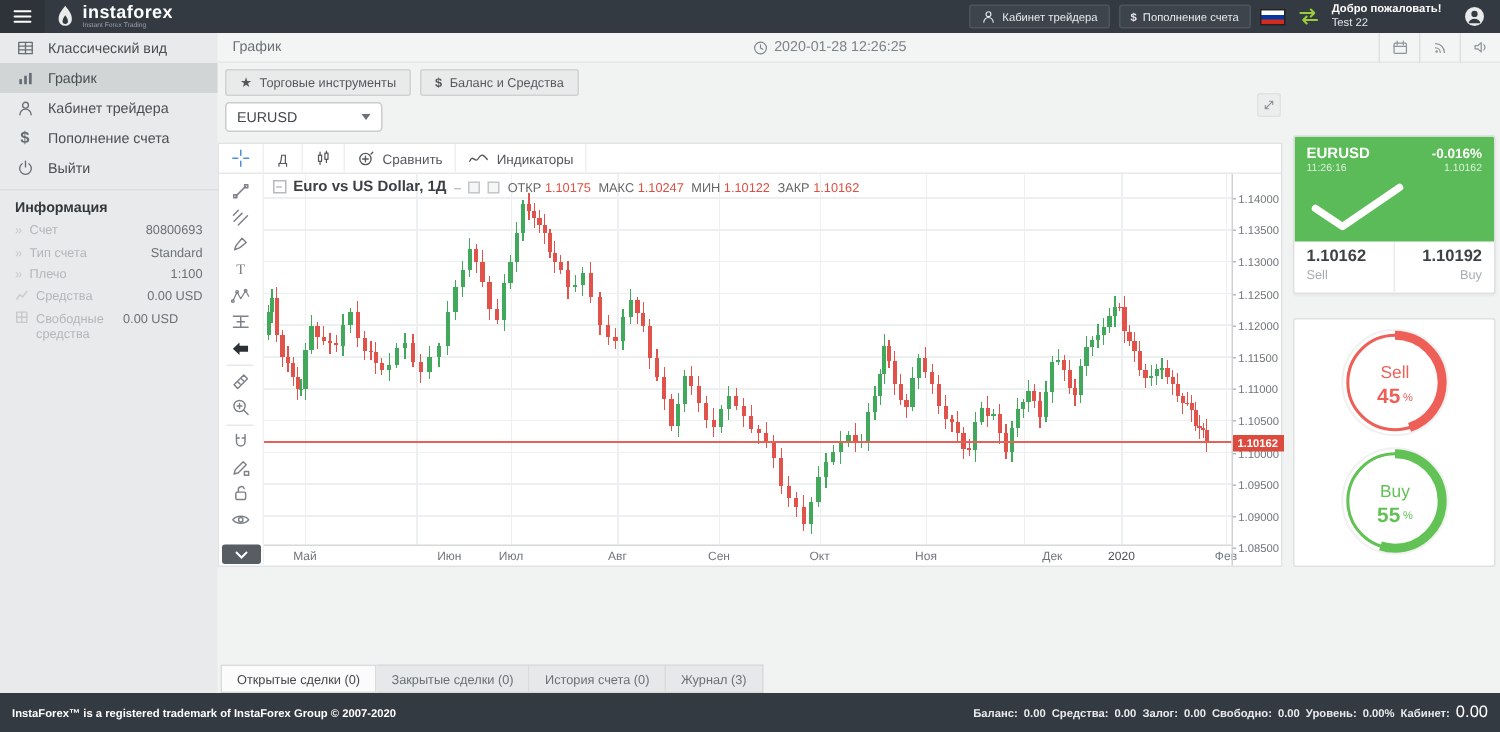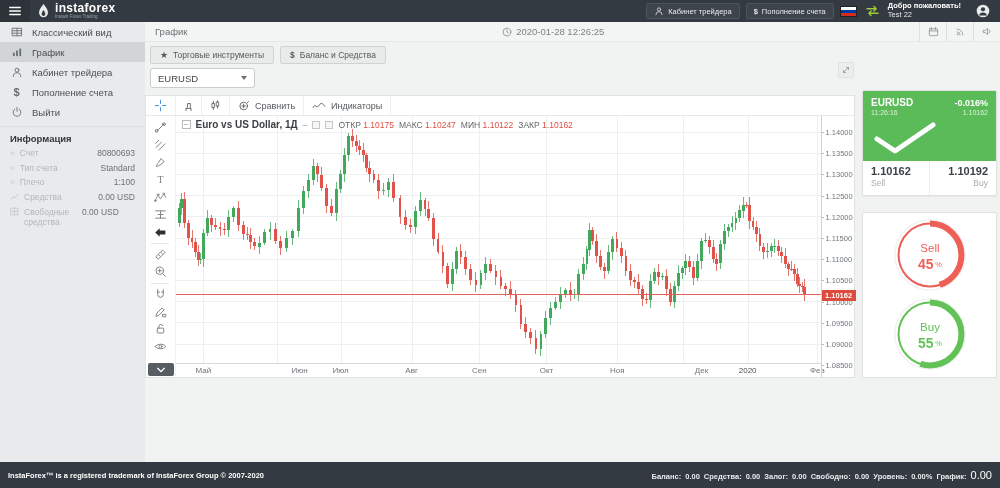--- a/index.html
+++ b/index.html
@@ -845,31 +845,45 @@
           <circle cx="40" cy="40" r="38" fill="none" stroke="#f1f1f1" stroke-width="1.5"></circle>
           <circle id="buy-ring" cx="40" cy="40" r="34" fill="none" stroke-width="2.2" stroke="#62c256"></circle>
           <circle id="buy-arc" cx="40" cy="40" r="34" fill="none" stroke-width="6.5" pathLength="100" transform="rotate(-90 40 40)" stroke="#62c256" stroke-dasharray="55 45"></circle>
           <text id="buy-label" x="40" y="37" text-anchor="middle" font-size="12.5" fill="#62c256">Buy</text>
           <text x="40" y="55" text-anchor="middle" font-size="15" font-weight="bold" fill="#62c256"><tspan id="buy-pct">55</tspan><tspan font-size="8" font-weight="normal" dx="2" dy="-2">%</tspan></text>
         </svg>
       </div>
     </div>
   </div>
 
+  <div class="tabs-row">
+    <div class="tab active">
+        <span>Открытые сделки (0)</span>
+      </div>
+    <div class="tab">
+        <span>Закрытые сделки (0)</span>
+      </div>
+    <div class="tab">
+        <span>История счета (0)</span>
+      </div>
+    <div class="tab">
+        <span>Журнал (3)</span>
+      </div>
+  </div>
 
   <div class="footer">
     <span class="ft-left">InstaForex™ is a registered trademark of InstaForex Group © 2007-2020</span>
     <div class="ft-stats">
       <span>Баланс:</span>
         <span>0.00</span>
       <span>Средства:</span>
         <span>0.00</span>
       <span>Залог:</span>
         <span>0.00</span>
       <span>Свободно:</span>
         <span>0.00</span>
       <span>Уровень:</span>
         <span>0.00%</span>
-      <span>График:</span>
+      <span>Кабинет:</span>
         <span class="big">0.00</span>
     </div>
   </div>
 </div>
 
 </body></html>

